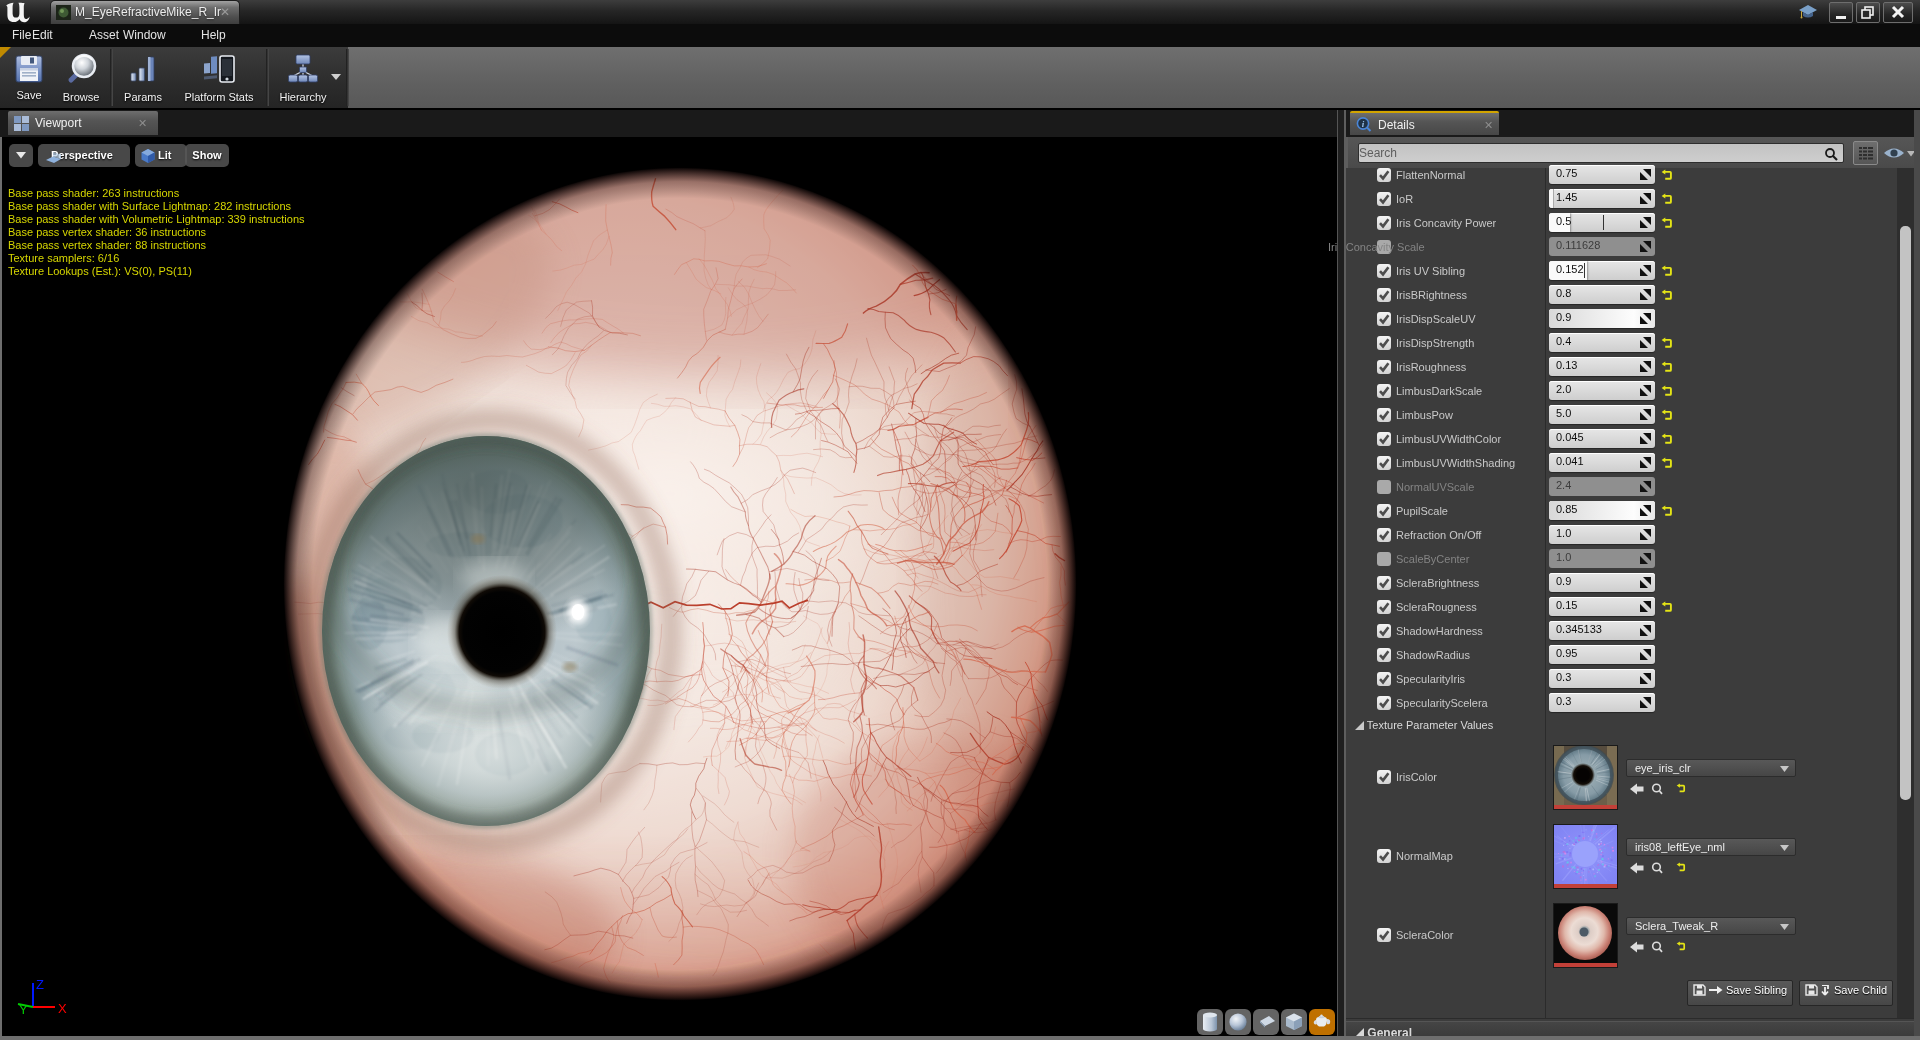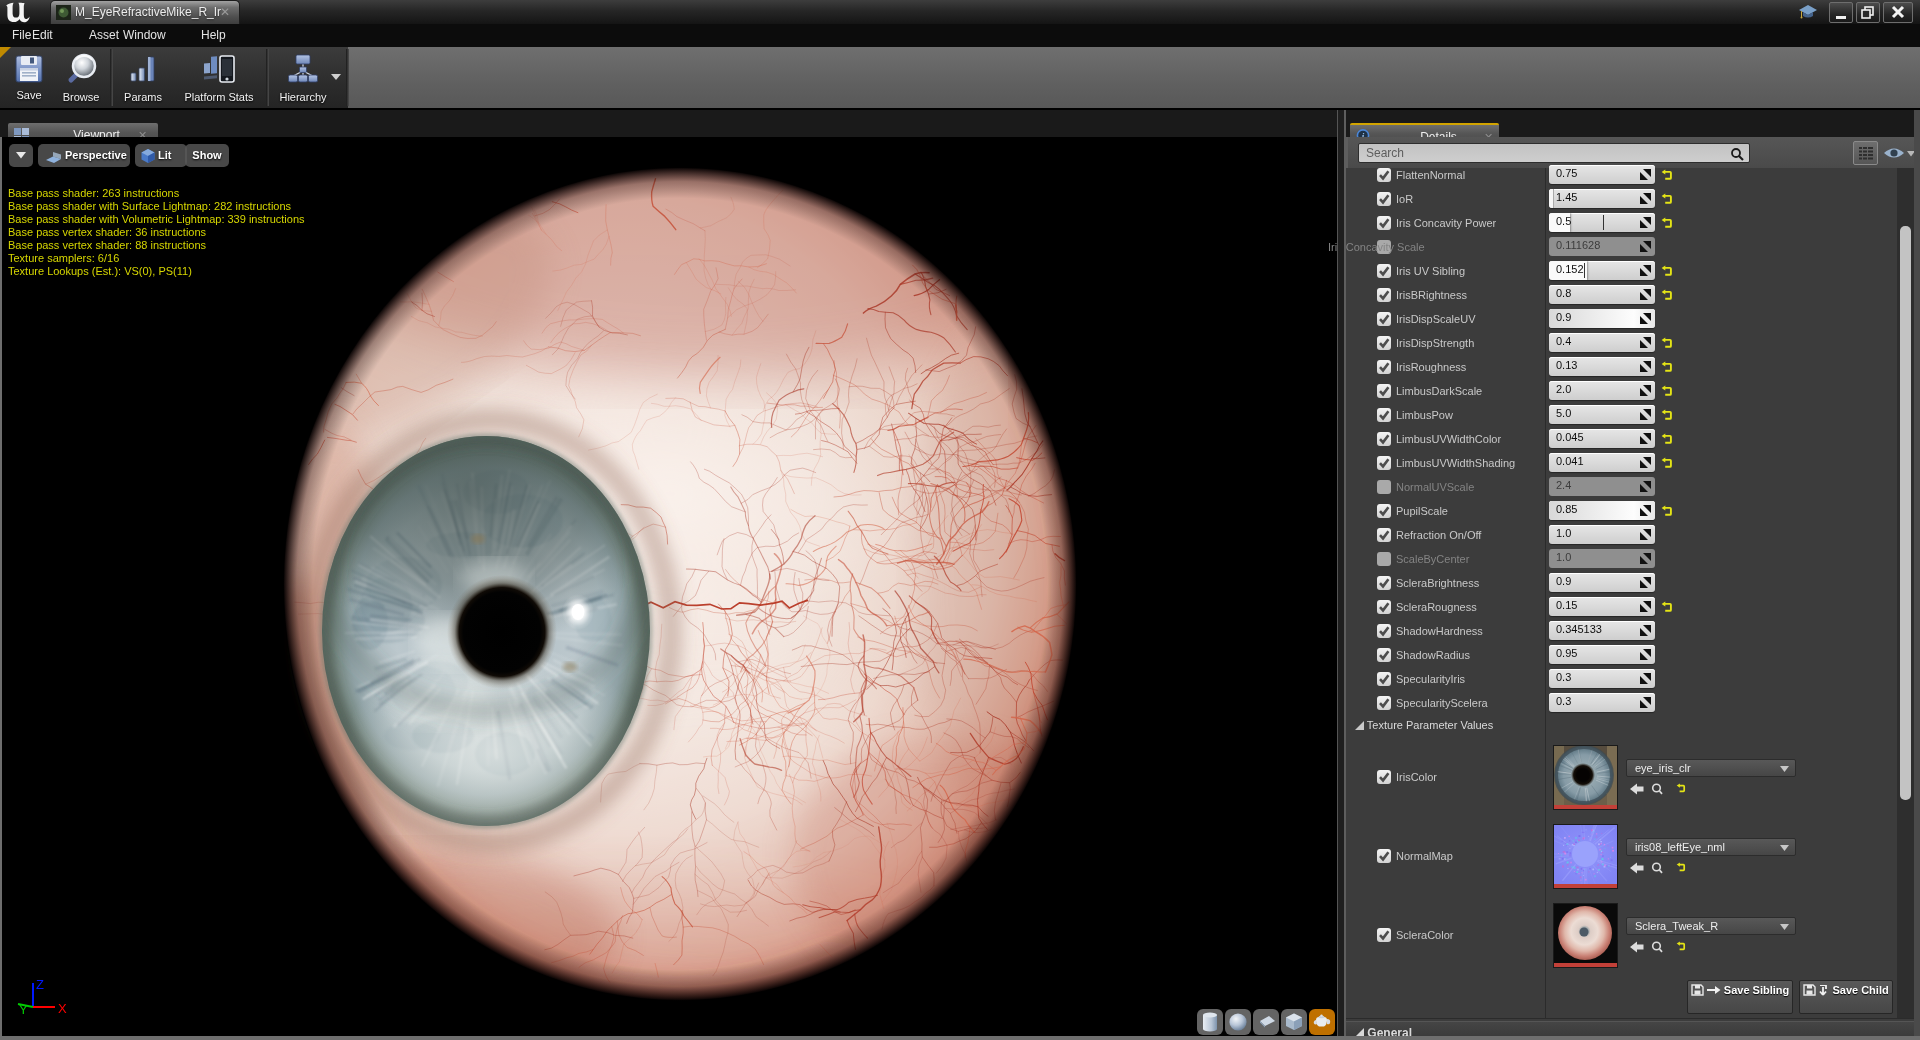--- a/index.html
+++ b/index.html
@@ -29,42 +29,42 @@
 #corner { position:absolute; left:0; top:0; width:0; height:0;
   border-top:11px solid #c08a00; border-right:11px solid transparent; }
 #toolbottom { position:absolute; left:0; top:106px; width:1920px; height:4px; background:#1b1b1b; }
 
 
 .winbtn { position:absolute; top:2px; height:21px; border:1px solid #6e6e6e; border-radius:2px;
   background:linear-gradient(#4c4c4c,#262626 60%,#1a1a1a); }
 
 
 #tabstrip { position:absolute; left:0; top:110px; width:1920px; height:27px; background:#1a1a1a; }
-.ptab { position:absolute; top:13px; height:24px;
+.ptab { position:absolute; top:1px; height:24px;
   background:linear-gradient(#6e6e6e,#555555 40%,#474747);
-  border-radius:2px 2px 0 0; color:#f0f0f0; font-size:12px; line-height:24px;text-align:center; }
+  border-radius:2px 2px 0 0; color:#f0f0f0; font-size:12px; line-height:24px; }
 .ptab .x { position:absolute; color:#8e8e8e; font-size:11px; }
 
 
 #viewport { position:absolute; left:2px; top:137px; width:1335px; height:899px; background:#000; }
 .vbtn { position:absolute; top:7px; height:23px; background:rgba(88,88,88,0.82);
   border-radius:5px; color:#fff; font-size:11px; font-weight:bold; line-height:23px;
   text-shadow:0 1px 2px #000; }
 #stats { position:absolute; left:6px; top:50px; color:#d6d600; font-size:11px; line-height:13px;
   white-space:pre; }
 .primbtn { position:absolute; width:26px; height:26px; border-radius:6px; background:rgba(128,128,128,0.78);
   display:flex; align-items:center; justify-content:center; }
 
 
 #details { position:absolute; left:1346px; top:137px; width:568px; height:899px; background:#3c3c3c; }
 #dsearchrow { position:absolute; left:0; top:0; width:568px; height:31px;
   background:linear-gradient(#565656,#4a4a4a); border-left:2px solid #5e5e5e; }
-#dsearch { position:absolute; left:10px; top:6px; width:392px; height:20px;
+#dsearch { position:absolute; left:10px; top:6px; width:486px; height:20px;
   background:linear-gradient(#c2c2c2,#cecece); border:1px solid #2e2e2e; border-radius:2px;
-  color:#5e5e5e; font-size:12px; line-height:19px; padding-left:7px; }
+  color:#5e5e5e; font-size:12px; line-height:19px; padding-left:0; }
 #gridbtn { position:absolute; left:505px; top:4px; width:25px; height:24px;
   background:linear-gradient(#6e6e6e,#565656); border:1px solid #8a8a8a; border-radius:2px;
   display:flex; align-items:center; justify-content:center; }
 .plabel { color:#c9c9c9; font-size:11px; height:16px; line-height:16px; }
 .plabel.dis { color:#848484; }
 .cb { width:14px; height:14px; border-radius:3px; background:linear-gradient(#f4f4f4,#d2d2d2); }
 .cb.dis { background:#a9a9a9; }
 .spin { width:106px; height:19px; border-radius:3px; background:linear-gradient(#e6e6e6,#cecece);
   box-shadow:inset 0 1px 0 #fff, 0 1px 1px #00000060; overflow:hidden; }
 .spin .sval { position:absolute; left:7px; top:2px; font-size:11px; color:#0d0d0d; }
@@ -77,22 +77,22 @@
   box-shadow:1px 0 2px #0005; }
 .caret { position:absolute; top:2px; width:1px; height:15px; background:#333; }
 .hlband { position:absolute; left:0; top:0; width:100%; height:19px;
   background:linear-gradient(90deg,#d8d8d8,#fdfdfd 80%,#e8e8e8); }
 .sep { position:absolute; background:#2b2b2b; }
 .combo { width:170px; height:18px; background:linear-gradient(#585858,#464646);
   border:1px solid #2c2c2c; border-radius:2px; color:#ededed; font-size:11px; line-height:16px;
   padding-left:8px; }
 .thumb { width:65px; height:65px; background:#222; border:1px solid #1a1a1a; }
 .redbar { position:absolute; left:0; bottom:0; width:63px; height:4px; background:#c24038; }
-.savebtn { position:absolute; top:980px; height:34px; background:linear-gradient(#595959,#474747);
-  border:1px solid #262626; border-radius:2px; color:#fff; font-size:11px; font-weight:bold;
+.savebtn { position:absolute; top:980px; height:26px; background:linear-gradient(#595959,#474747);
+  border:1px solid #262626; border-radius:2px; color:#fff; font-size:11px; font-weight:normal;
   line-height:19px; text-shadow:0 1px 1px #000; text-align:center; }
 .cathdr { position:absolute; color:#dadada; font-size:11px; }
 </style></head>
 <body>
 
 <div id="titlebar">
   <div class="abs" style="left:4px;top:2px"><svg width="30" height="22" viewBox="0 0 30 22">
 <path d="M2.2 3.4 C4.4 1.6 7.0 0.8 9.6 0.7 C8.8 2.2 8.6 3.6 8.6 5.6 L8.6 11.4 C8.6 14.2 9.9 15.6 12.0 15.6 C14.1 15.6 15.4 14.2 15.4 11.4 L15.4 5.6 C15.4 3.6 15.2 2.2 14.4 0.8 C16.2 0.6 19.0 0.8 20.6 1.2 C19.9 2.5 19.8 3.6 19.8 5.6 L19.8 12.4 C19.8 15.8 20.8 17.2 22.6 16.9 C24.0 16.7 25.0 15.8 25.6 14.6 C25.4 16.9 24.2 19.0 22.0 19.9 C20.0 20.7 17.6 20.2 16.4 18.6 C16.0 18.1 15.8 17.5 15.7 16.9 C14.4 18.9 12.2 20.1 9.8 20.1 C5.6 20.1 3.4 17.4 3.4 13.0 L3.4 5.6 C3.4 4.6 3.1 4.0 2.2 3.4 Z" fill="#f4f4f4"></path>
 </svg></div>
   <div id="tab0">
@@ -1108,21 +1108,21 @@
 <text x="17" y="877" fill="#00cc00" font-size="13" font-family="Liberation Sans, sans-serif">Y</text>
 </svg>
   <div class="vbtn" style="left:7px;width:24px;text-align:center">
     <svg width="10" height="7" viewBox="0 0 10 7" style="margin-top:8px">
         <path d="M0 0 H10 L5 6.5 Z" fill="#e8e8e8"></path>
       </svg>
   </div>
   <div class="vbtn" style="left:36px;width:92px"><span style="position:absolute;left:7px;top:5px"><svg width="17" height="13" viewBox="0 0 17 13">
 <path d="M1 9 L8 5.5 L16 8 L9 12 Z" fill="#8fb2dd"></path>
 <path d="M8 1 L8 5.5 L16 8 L16 3.5 Z" fill="#b8d0ea" fill-opacity="0.7"></path>
-</svg></span><span style="margin-left:27px">Perspective</span></div>
+</svg></span><span style="margin-left:13px">Perspective</span></div>
   <div class="vbtn" style="left:133px;width:52px"><span style="position:absolute;left:6px;top:4px"><svg width="14" height="14" viewBox="0 0 14 14">
 <path d="M7 0 L13.5 3.5 V10.5 L7 14 L0.5 10.5 V3.5 Z" fill="#4a7ac8"></path>
 <path d="M7 0 L13.5 3.5 L7 7 L0.5 3.5 Z" fill="#85aadd"></path>
 <path d="M7 7 L13.5 3.5 V10.5 L7 14 Z" fill="#2f5aa8"></path>
 </svg></span><span style="margin-left:23px">Lit</span></div>
   <div class="vbtn" style="left:183px;width:44px;text-align:center">Show</div>
   <div id="stats">Base pass shader: 263 instructions<br>Base pass shader with Surface Lightmap: 282 instructions<br>Base pass shader with Volumetric Lightmap: 339 instructions<br>Base pass vertex shader: 36 instructions<br>Base pass vertex shader: 88 instructions<br>Texture samplers: 6/16<br>Texture Lookups (Est.): VS(0), PS(11)</div>
   <div class="primbtn" style="left:1195px;top:872px">
       <svg width="18" height="20" viewBox="0 0 18 20">
         <defs>

